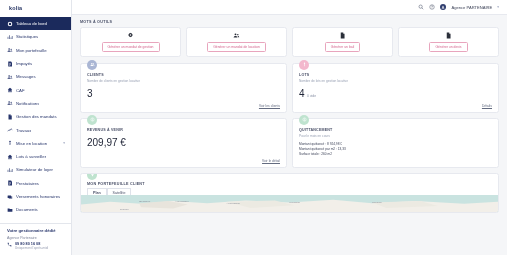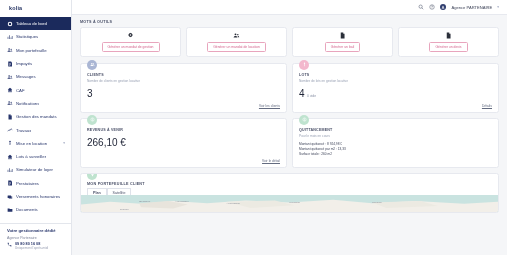--- a/index.html
+++ b/index.html
@@ -430,21 +430,21 @@
 
         <section class="stat-card">
           <div class="stat-badge badge-green">
             <svg viewBox="0 0 24 24" fill="none" stroke="#ffffff" stroke-width="2.4">
                 <circle cx="12" cy="12" r="8"></circle>
                 <path d="M15 9.2c-.8-.8-1.9-1.2-3-1.2-1.8 0-3 1-3 2.2 0 2.9 6 1.2 6 4.1 0 1.3-1.3 2.3-3.1 2.3-1.2 0-2.3-.4-3-1.2"></path>
               </svg>
           </div>
           <div class="stat-title">REVENUS À VENIR</div>
           <div class="stat-value-row">
-            <span class="stat-value">266,10 €</span>
+            <span class="stat-value">209,97 €</span>
           </div>
           <a class="stat-link">Voir le détail</a>
         </section>
 
         <section class="stat-card">
           <div class="stat-badge badge-green">
             <svg viewBox="0 0 24 24" fill="none" stroke="#ffffff" stroke-width="2.4">
                 <circle cx="12" cy="12" r="8"></circle>
                 <path d="M15 9.2c-.8-.8-1.9-1.2-3-1.2-1.8 0-3 1-3 2.2 0 2.9 6 1.2 6 4.1 0 1.3-1.3 2.3-3.1 2.3-1.2 0-2.3-.4-3-1.2"></path>
               </svg>

